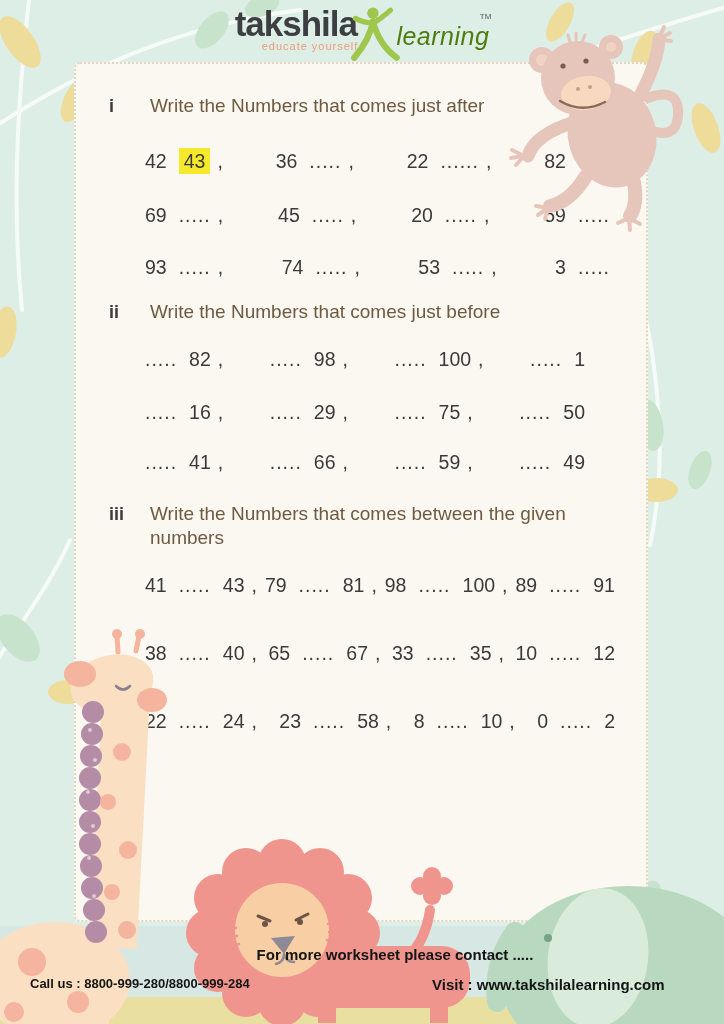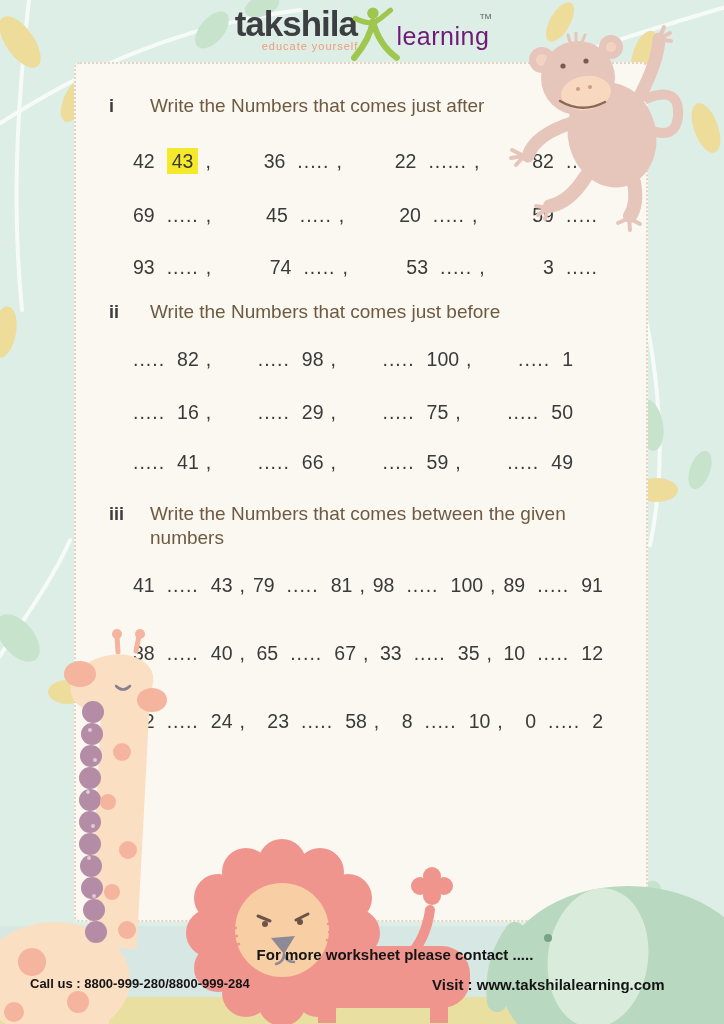--- a/index.html
+++ b/index.html
@@ -12,31 +12,31 @@
   .band-yellow{position:absolute;left:0;top:997px;width:724px;height:27px;background:#e9dfa0;z-index:0;}
 
   
   .logo{position:absolute;left:0;top:6px;width:724px;display:flex;justify-content:center;align-items:flex-start;z-index:3;}
   .logo-inner{display:flex;align-items:flex-start;}
   .brand-block{display:flex;flex-direction:column;align-items:flex-start;justify-content:space-between;}
   .brand{font-size:35px;font-weight:bold;color:#3c3e42;letter-spacing:-1px;line-height:36px;}
   .tagline{font-size:11px;color:#ef9d78;letter-spacing:1px;margin-top:-2px;padding-left:3px;margin-left:24px;}
   .logo-figure{width:52px;height:58px;margin:0 -6px 0 -8px;}
   .word2-block{position:relative;margin-top:16px;}
-  .word2{font-size:25px;color:#701a75;letter-spacing:0.5px;}
+  .word2{font-size:25px;color:#4d7c0f;letter-spacing:0.5px;font-style:italic;}
   .tm{position:absolute;top:-10px;right:-2px;font-size:8px;color:#55575b;}
 
   
   .card{position:absolute;left:74px;top:62px;width:574px;height:860px;box-sizing:border-box;
         background:#fbf8f2;border:2px dotted #e2d4c3;border-radius:6px;
         padding:30px 30px 0 33px;z-index:1;}
   .sec-head{display:flex;align-items:flex-start;line-height:24px;}
   .sec-num{width:41px;font-size:18px;font-weight:bold;color:#3d3d3d;}
   .sec-title{flex:1;max-width:478px;font-size:19px;font-weight:normal;color:#6e5a41;}
-  .rows{margin-left:24px;}
+  .rows{margin-left:36px;}
   .ex-row{display:flex;justify-content:space-between;align-items:baseline;
           font-size:19.5px;color:#3a3a3a;line-height:26px;}
   .rows-a .ex-row{width:465px;}
   .rows-b .ex-row{width:440px;}
   .rows-c .ex-row{width:470px;} 
   .ex-item{display:inline-flex;align-items:baseline;gap:12px;white-space:nowrap;}
   .tok{display:inline-block;}
   .tok.blank{letter-spacing:1px;}
   .tok.hl{background:#f6e92c;padding:0 5px;}
   .tok.comma{margin-left:-5px;}

